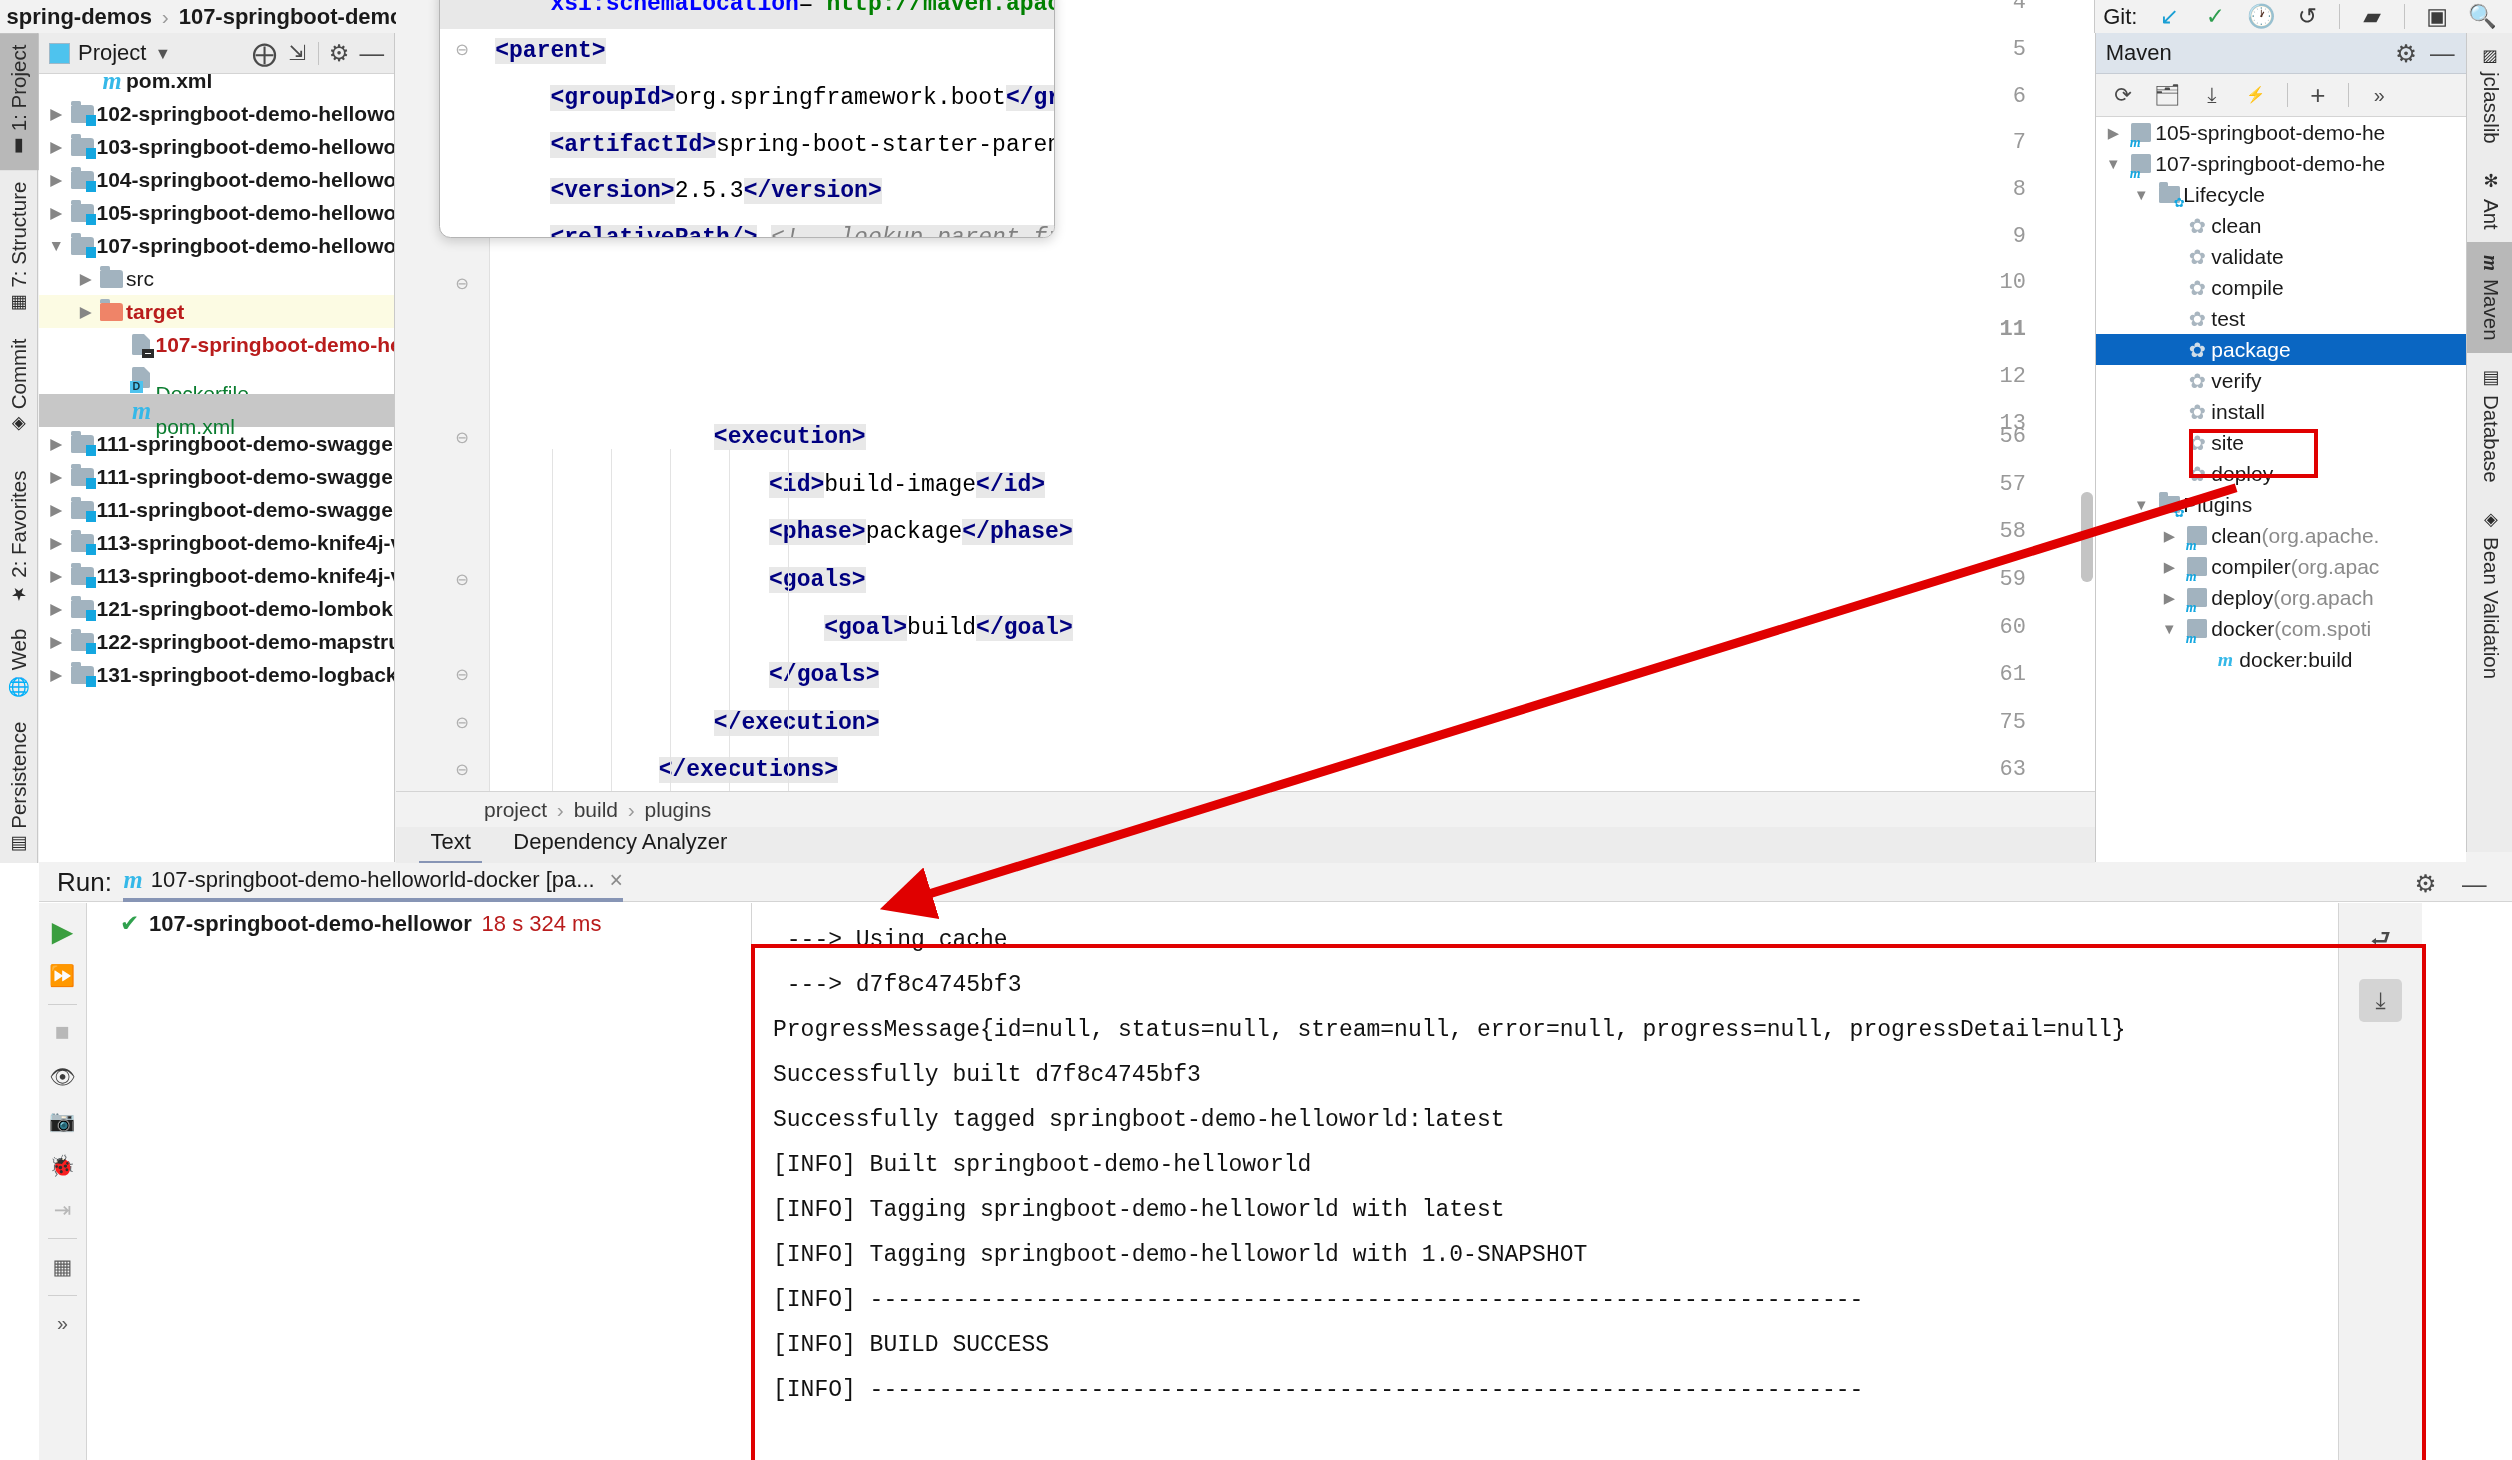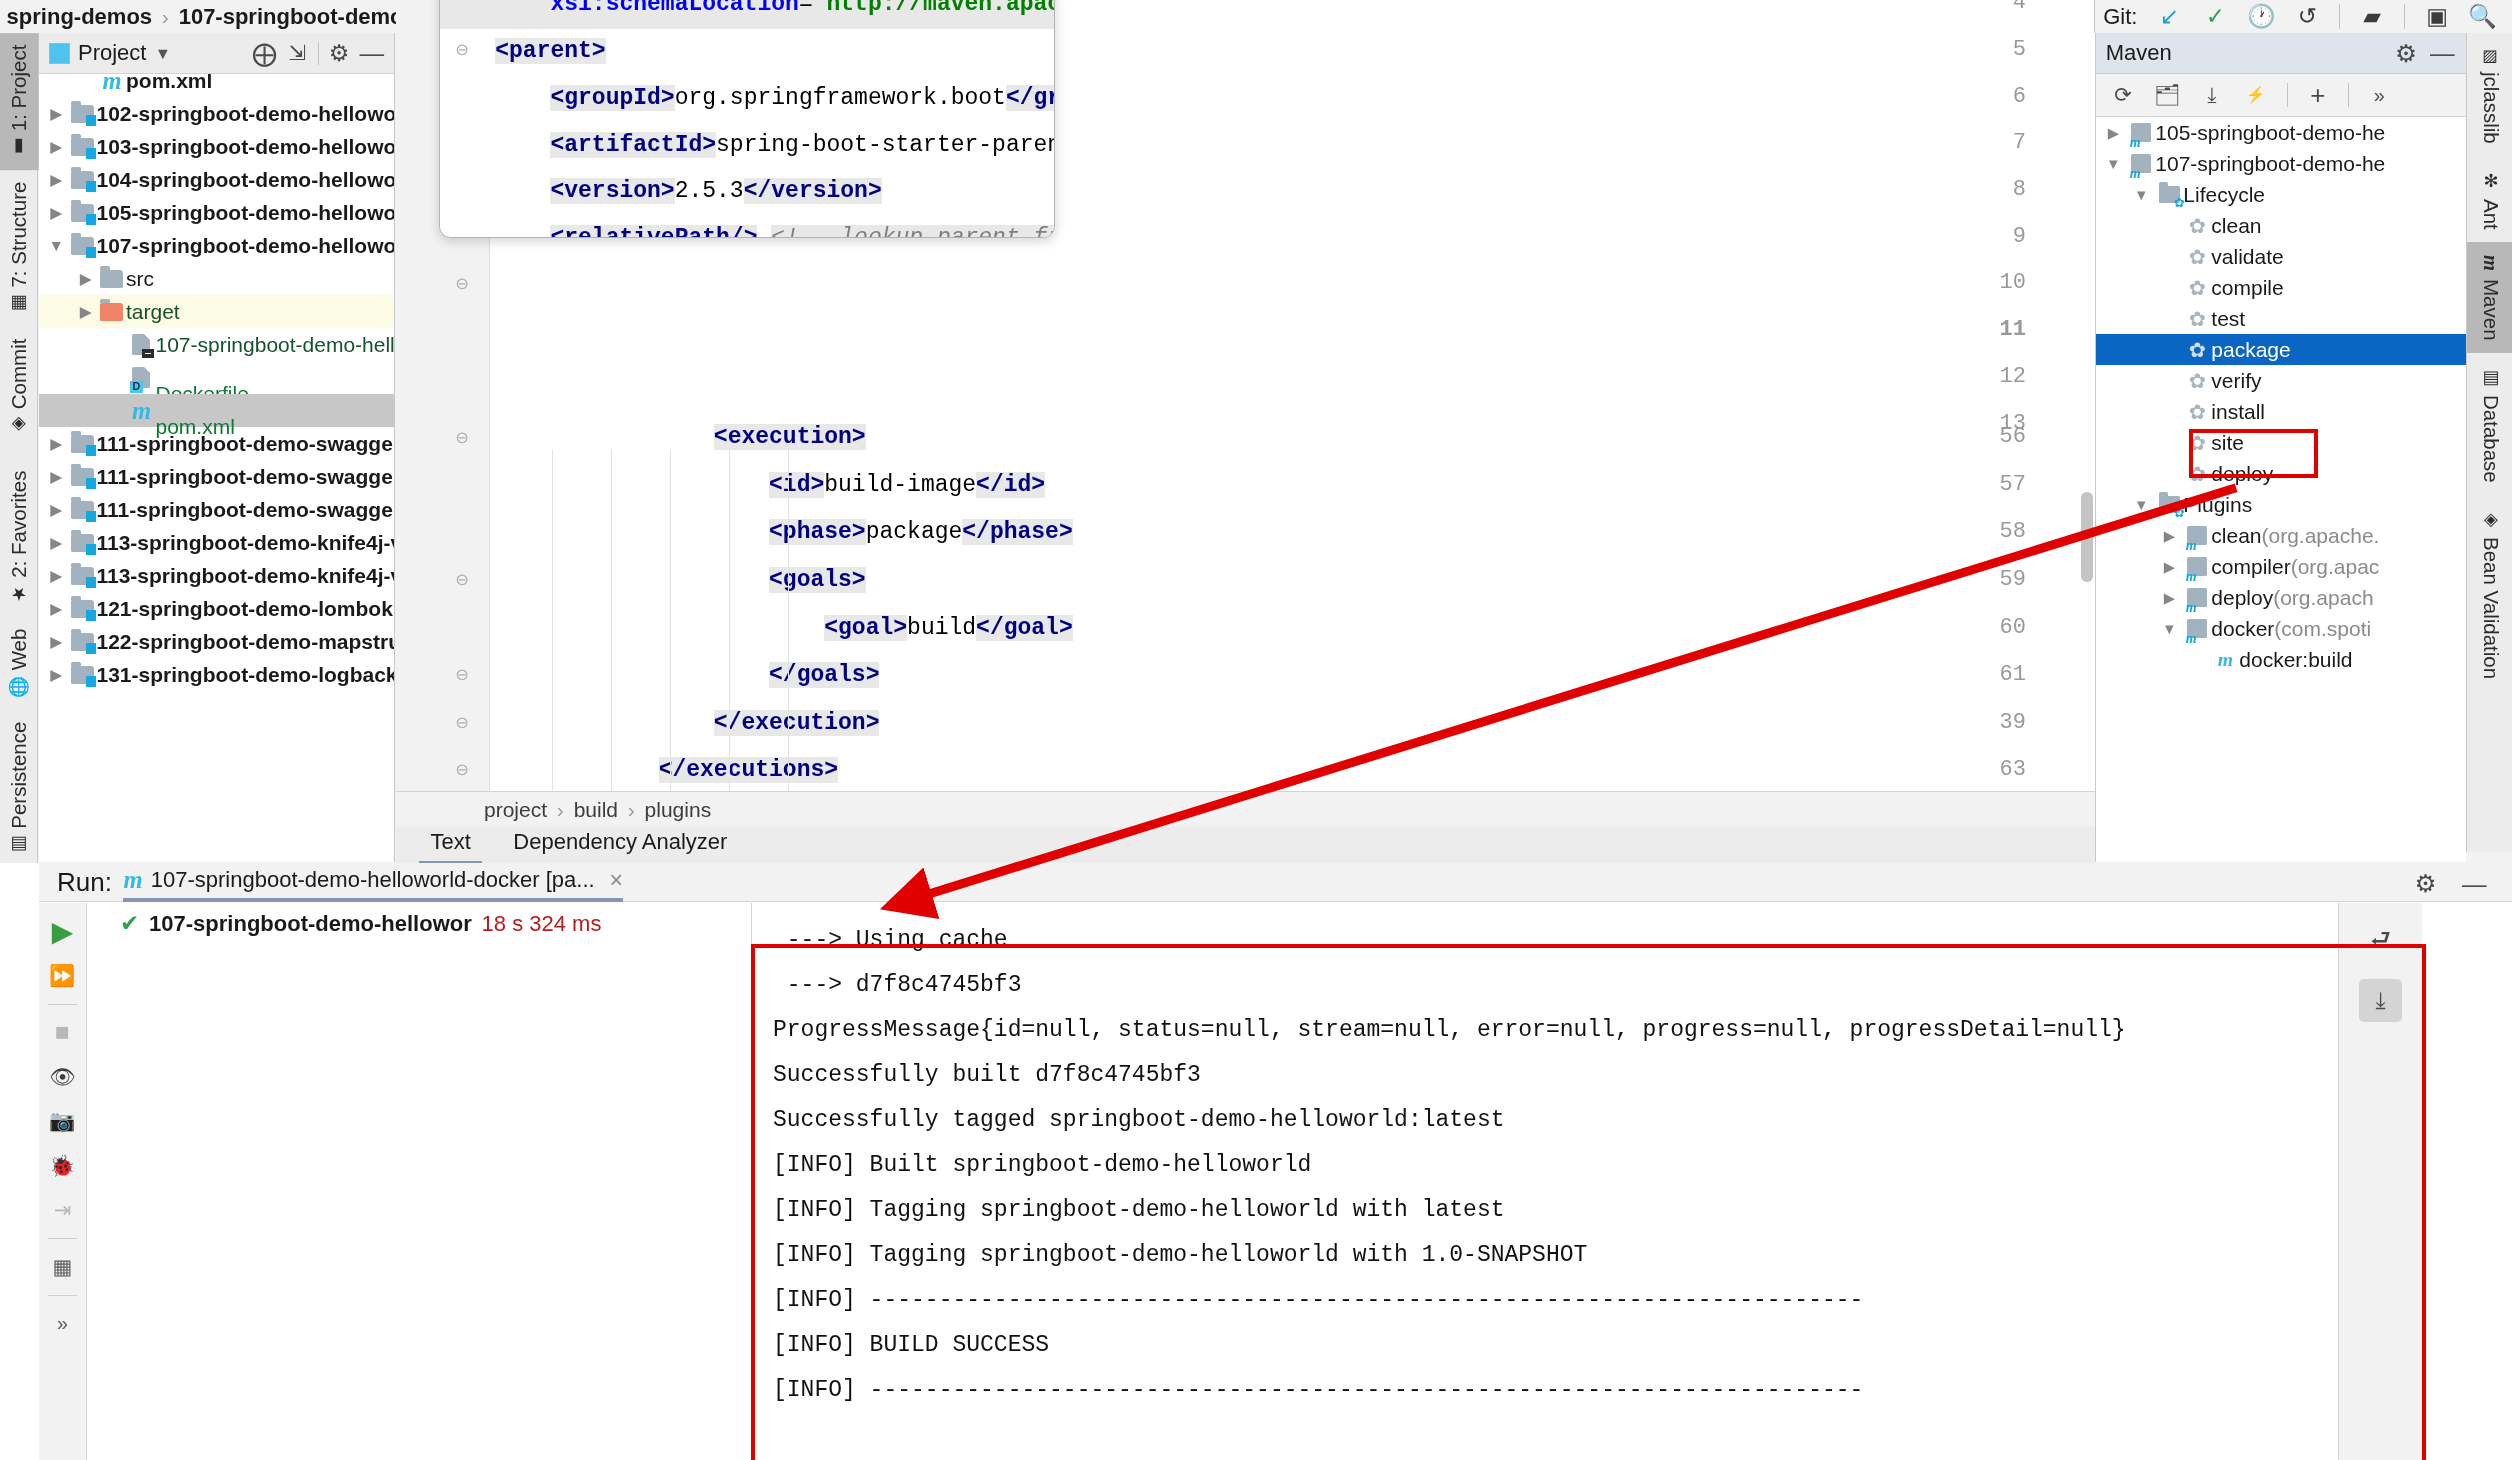--- a/index.html
+++ b/index.html
@@ -69,21 +69,21 @@
     display:flex; align-items:center; height:33px; padding-left:4.9px;
     font-size:21px; white-space:nowrap; position:relative;
   }
   .trow.sel-yellow { background:#fcfbe3; }
   .trow.sel-gray { background:#c7c7c7; }
   .tarrow { width:24.6px; text-align:center; color:#868686; font-size:15.6px; flex:0 0 24.6px; }
   .ticon { width:28px; flex:0 0 28px; display:flex; align-items:center; justify-content:center; }
   .tlabel { font-weight:bold; }
   .tlabel.plain { font-weight:normal; }
   .tlabel.green { color:#0a7c2f; font-weight:normal;margin-top:32px; }
-  .tlabel.olive { color:#14532d; font-weight:normal; }
+  .tlabel.olive { color:#b91c1c; font-weight:bold; }
   .fld { width:23px;height:18px;background:#a2b3bf;border-radius:1.6px 3.3px 1.6px 1.6px; position:relative; }
   .fld:before{content:"";position:absolute;left:0;top:-4.1px;width:9.8px;height:4.9px;background:#a2b3bf;border-radius:1.6px 1.6px 0 0;}
   .fld.mod:after{content:"";position:absolute;right:-2.5px;bottom:-3.3px;width:10.7px;height:10.7px;background:#14a7e0;}
   .fld.red{background:#ef8468;}
   .fileico { width:18px;height:21px;background:#a2b3bf;border-radius:1.6px; position:relative;}
   .fileico:before{content:"";position:absolute;right:0;top:0;border-width:0 6.6px 6.6px 0;border-style:solid;border-color:#fff #fff transparent transparent;}
   .badge-d{position:absolute;left:-2.5px;bottom:-4.9px;background:#4ec3ee;color:#17343f;font-size:10.7px;font-weight:bold;padding:0 2.5px;line-height:11.5px;}
   .badge-dark{position:absolute;right:-3.3px;bottom:-3.3px;background:#2b2b2b;width:11.5px;height:9px;}
   .badge-dark:after{content:"";position:absolute;left:2.5px;top:3.3px;width:6.6px;height:1.6px;background:#fff;}
 
@@ -455,21 +455,21 @@
       <div class="lnum" style="top: 519px;">58</div>
       <div class="codeline" style="top: 519px;"><span class="txt">                    </span><span class="tg hl">&lt;phase&gt;</span><span class="txt">package</span><span class="tg hl">&lt;/phase&gt;</span></div>
       <div class="lnum" style="top: 567px;">59</div>
       <div class="fold" style="top: 570px;">⊖</div>
       <div class="codeline" style="top: 567px;"><span class="txt">                    </span><span class="tg hl">&lt;goals&gt;</span></div>
       <div class="lnum" style="top: 615px;">60</div>
       <div class="codeline" style="top: 615px;"><span class="txt">                        </span><span class="tg hl">&lt;goal&gt;</span><span class="txt">build</span><span class="tg hl">&lt;/goal&gt;</span></div>
       <div class="lnum" style="top: 662px;">61</div>
       <div class="fold" style="top: 665px;">⊖</div>
       <div class="codeline" style="top: 662px;"><span class="txt">                    </span><span class="tg hl">&lt;/goals&gt;</span></div>
-      <div class="lnum" style="top: 710px;">39</div>
+      <div class="lnum" style="top: 710px;">75</div>
       <div class="fold" style="top: 713px;">⊖</div>
       <div class="codeline" style="top: 710px;"><span class="txt">                </span><span class="tg hl">&lt;/execution&gt;</span></div>
       <div class="lnum" style="top: 757px;">63</div>
       <div class="fold" style="top: 760px;">⊖</div>
       <div class="codeline" style="top: 757px;"><span class="txt">            </span><span class="tg hl">&lt;/executions&gt;</span></div>
     </div>
   <div class="indentline" style="left:156px; top:449px; height:344px;"></div>
   <div class="indentline" style="left:215px; top:449px; height:344px;"></div>
   <div class="indentline" style="left:274px; top:449px; height:344px;"></div>
   <div class="indentline" style="left:333px; top:449px; height:344px;"></div>

